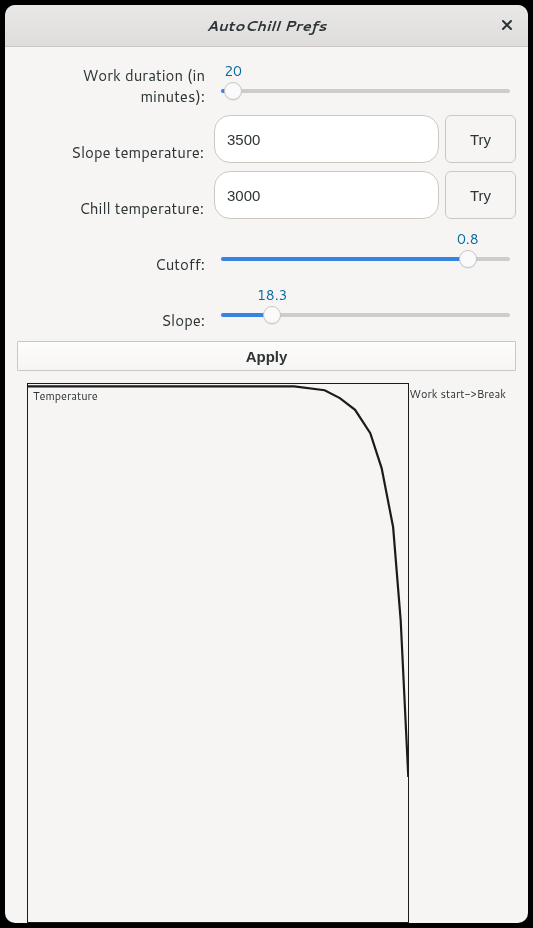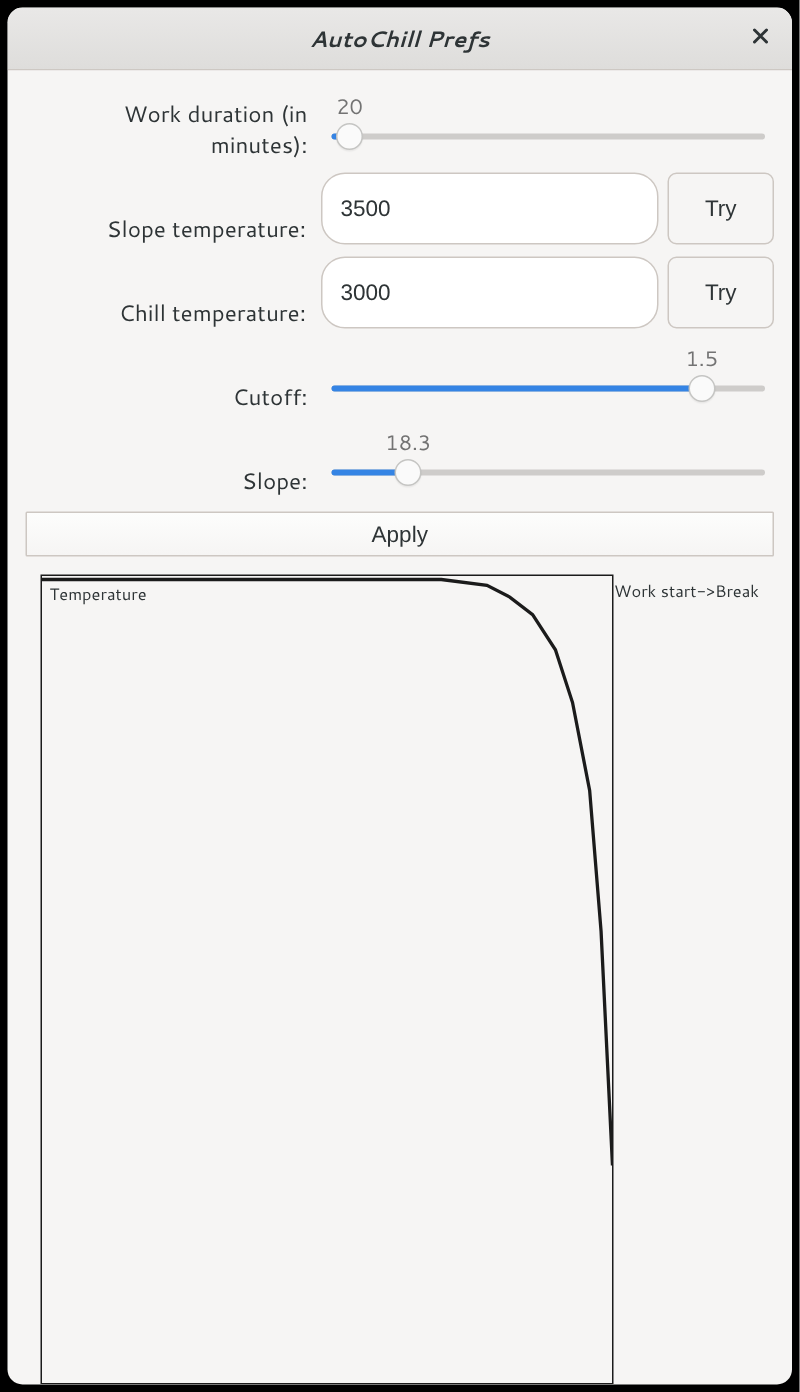--- a/index.html
+++ b/index.html
@@ -85,21 +85,21 @@
     flex: 1;
     position: relative;
     height: 48px;
     display: flex;
     align-items: flex-end;
   }
   .slider-value {
     position: absolute;
     top: 2px;
     font-size: 14px;
-    color: #737373;
+    color: #0369a1;
     transform: translateX(-50%);
     white-space: nowrap;
   }
   .slider-track {
     position: relative;
     width: 100%;
     height: 20px;
     display: flex;
     align-items: center;
     margin-bottom: 6px;
@@ -154,20 +154,21 @@
     display: block;
     margin: 6px 12px 0 12px;
     width: calc(100% - 24px);
     height: 30px;
     background: linear-gradient(to bottom, #fdfdfc, #f6f5f4);
     border: 1px solid #cdc7c2;
     border-radius: 1px;
     font-size: 15px;
     color: #2e3436;
     cursor: pointer;
+    font-weight: bold;
   }
   .chart-outer {
     padding: 12px 22px 0 22px;
     flex: 1;
     display: flex;
     flex-direction: row;
   }
   .chart-box {
     flex: 1;
     border: 1px solid #1b1b1b;
@@ -238,21 +239,21 @@
       <div class="control-col">
         <input class="text-input" value="3000" style="">
         <button class="try-btn">Try</button>
       </div>
     </div>
 
     <div class="row">
       <div class="label-col">Cutoff:</div>
       <div class="control-col">
         <div class="slider-wrap">
-          <span class="slider-value" id="val-cutoff" style="left: calc(82% + 6px);">1.5</span>
+          <span class="slider-value" id="val-cutoff" style="left: calc(82% + 6px);">0.8</span>
           <div class="slider-track">
             <div class="track-bg"></div>
             <div class="track-fill" id="fill-cutoff" style="width: calc(82%);"></div>
             <div class="thumb" id="thumb-cutoff" style="left: calc(82% + 6px);"></div>
           </div>
         </div>
       </div>
     </div>
 
     <div class="row" style="margin-bottom:4px">

